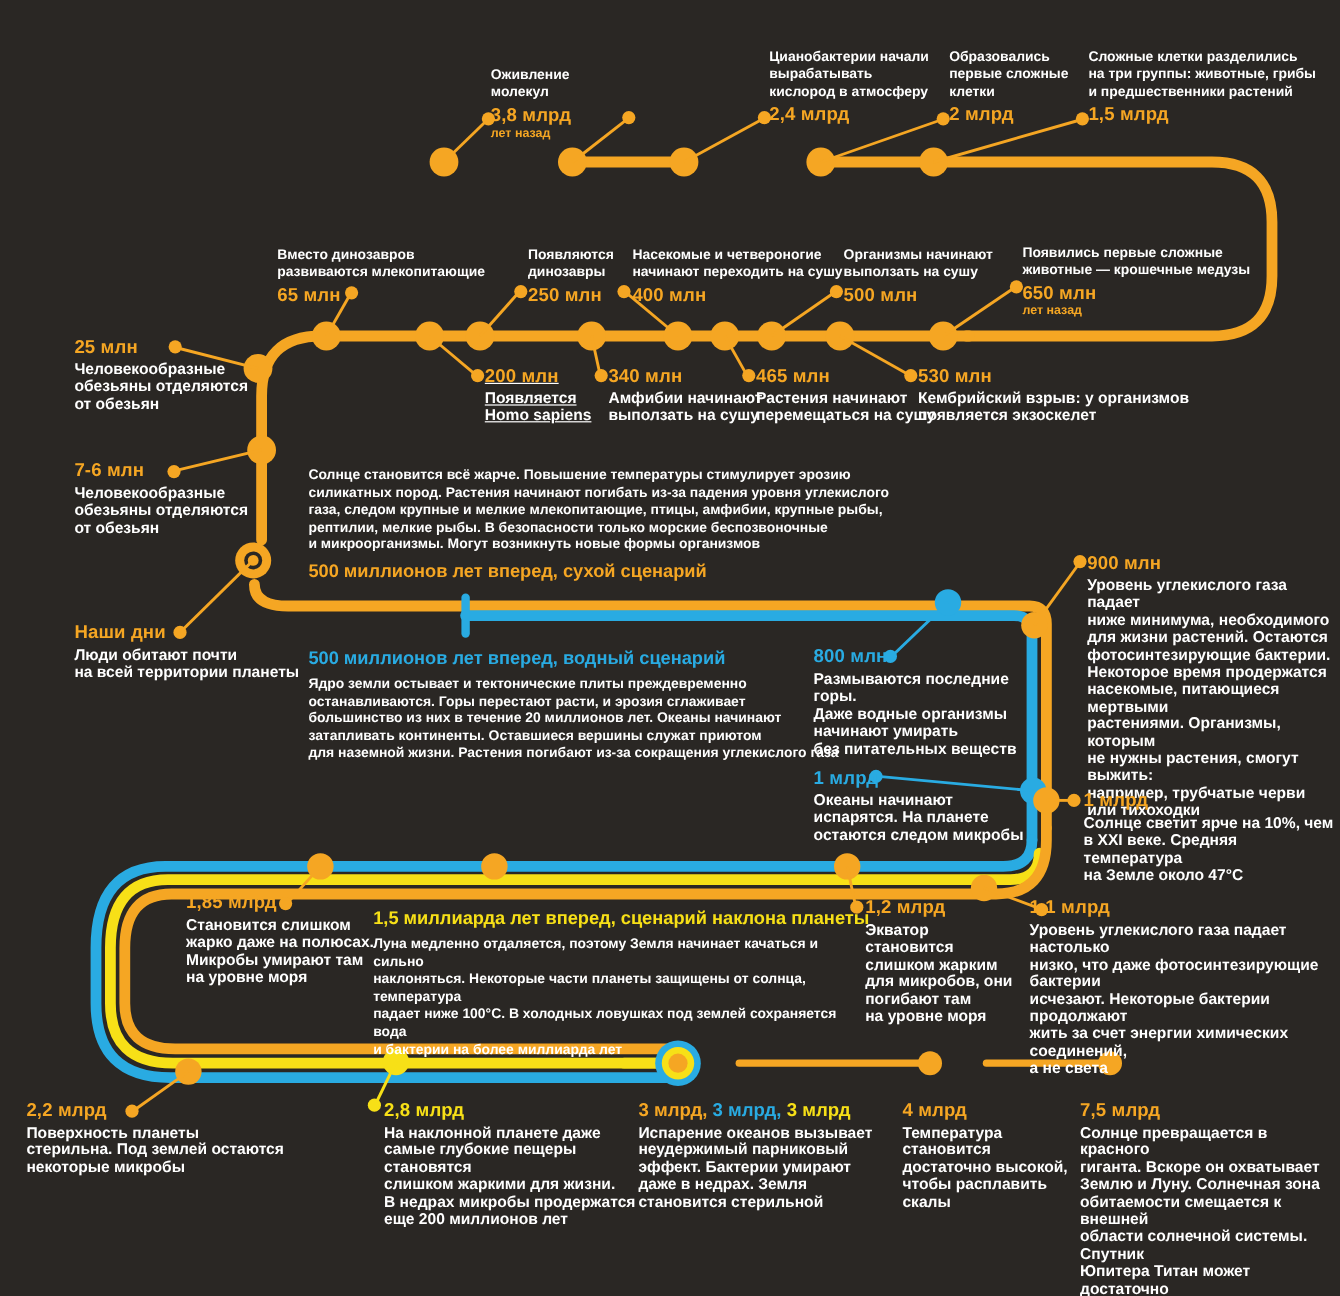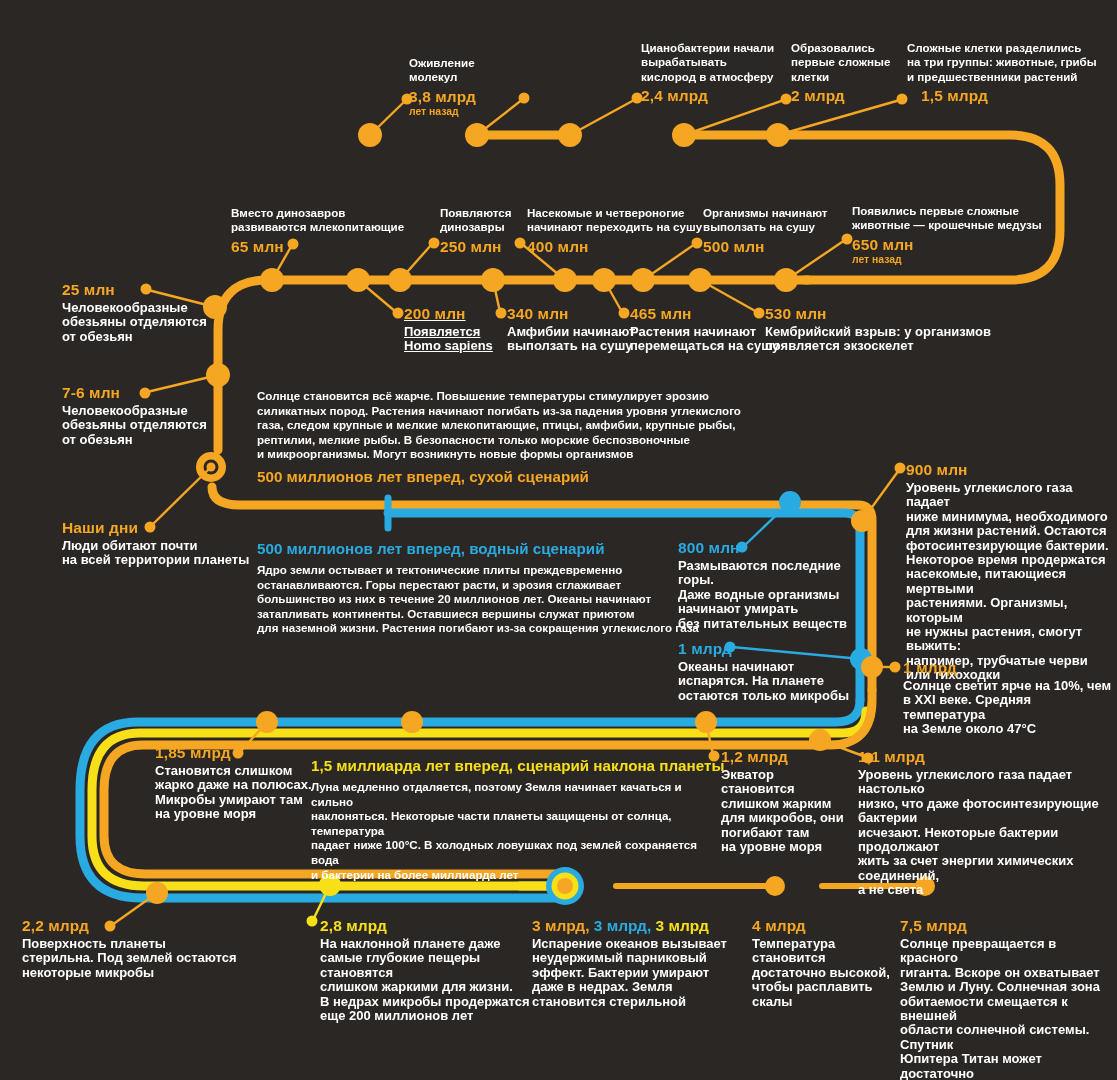--- a/index.html
+++ b/index.html
@@ -251,21 +251,21 @@
     <div class="cap">Образовались
 первые сложные
 клетки</div>
     <div class="num" style="margin-top:3px;">2 млрд</div>
   </div>
 
   <div class="lbl" style="left:907px;top:41px;">
     <div class="cap">Сложные клетки разделились
 на три группы: животные, грибы
 и предшественники растений</div>
-    <div class="num" style="margin-top:3px;margin-left:14px;">1,5 млрд</div>
+    <div class="num" style="margin-top:3px;">1,5 млрд</div>
   </div>
 
   <div class="lbl" style="left:852px;top:204px;">
     <div class="cap">Появились первые сложные
 животные — крошечные медузы</div>
     <div class="num" style="margin-top:3px;">650 млн</div>
     <div class="ago">лет назад</div>
   </div>
 
   <div class="lbl" style="left:765px;top:305px;">
@@ -381,21 +381,21 @@
     <div class="sub" style="white-space:pre-line;">Размываются последние горы.
 Даже водные организмы
 начинают умирать
 без питательных веществ</div>
   </div>
 
   <div class="lbl" style="left:678px;top:640px;width:195px;">
     <div class="num blue">1 млрд</div>
     <div class="sub" style="white-space:pre-line;">Океаны начинают
 испарятся. На планете
-остаются только микробы</div>
+остаются следом микробы</div>
   </div>
 
   <div class="lbl" style="left:903px;top:659px;width:210px;">
     <div class="num">1 млрд</div>
     <div class="sub" style="white-space:pre-line;">Солнце светит ярче на 10%, чем
 в XXI веке. Средняя температура
 на Земле около 47°C</div>
   </div>
 
   <div class="lbl" style="left:858px;top:748px;width:255px;">

